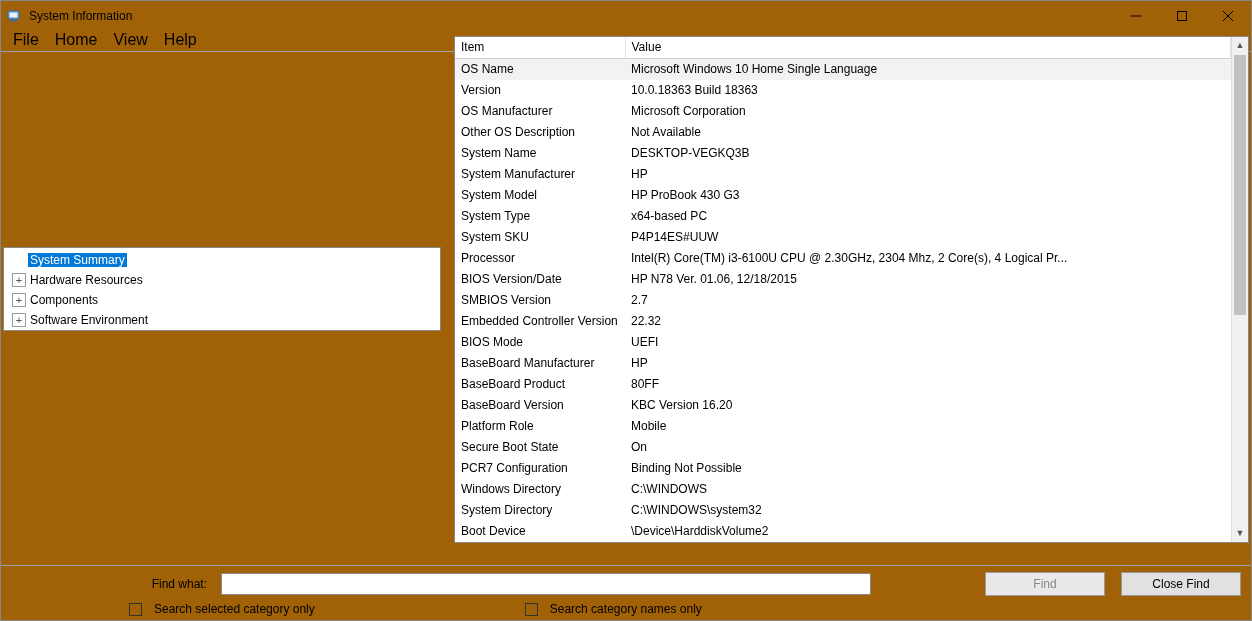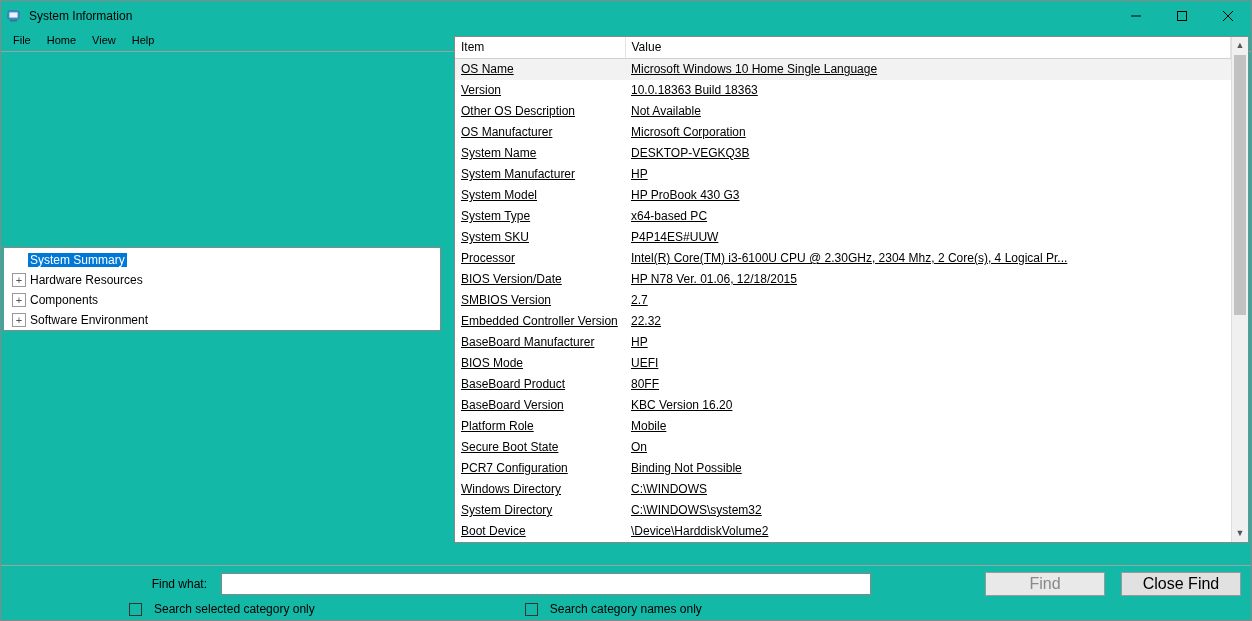--- a/index.html
+++ b/index.html
@@ -11,21 +11,21 @@
     color: #000;
     height: 100%;
     overflow: hidden;
   }
   .window {
     width: 1252px;
     height: 621px;
     border: 1px solid #888;
     display: flex;
     flex-direction: column;
-    background: #14b8a6;
+    background: #a16207;
   }
   
   .titlebar {
     height: 30px;
     display: flex;
     align-items: center;
     padding-left: 6px;
     font-size: 12px;
   }
   .titlebar .app-icon {
@@ -48,21 +48,21 @@
   .titlebar .win-btn svg { display:block; }
   
   .menubar {
     height: 20px;
     display: flex;
     align-items: center;
     padding: 0 4px 2px 4px;
   }
   .menubar .menu-item {
     padding: 2px 8px;
-    font-size: 11px;
+    font-size: 16px;
   }
   
   .content {
     flex: 1;
     display: flex;
     border-top: 1px solid #a0a0a0;
     min-height: 0;
     padding: 2px 2px 0 2px;
     gap: 2px;
     align-items: center;
@@ -128,21 +128,20 @@
     border-right: 1px solid #e4e4e4;
     height: 22px;
   }
   tbody td {
     font-size: 12px;
     padding: 2px 6px;
     height: 21px;
     white-space: nowrap;
     overflow: hidden;
     text-overflow: ellipsis;
-    text-decoration: underline;
   }
   tbody tr.sel td { background: #f2f2f2; }
   .col-item { width: 170px; }
   .col-value { }
 
   .vscroll {
     width: 17px;
     background: #f0f0f0;
     position: relative;
     border-left: 1px solid #ddd;
@@ -191,21 +190,21 @@
     font-size: 12px;
   }
   .search-row1 .btn {
     width: 120px;
     height: 24px;
     border: 1px solid #9a9a9a;
     background: #e1e1e1;
     display: inline-flex;
     align-items: center;
     justify-content: center;
-    font-size: 16px;
+    font-size: 12px;
     margin-left: 6px;
   }
   .search-row1 .btn.disabled {
     color: #888;
     background: #e9e9e9;
   }
   .search-row2 {
     display: flex;
     align-items: center;
     gap: 40px;
@@ -300,28 +299,28 @@
           <tbody id="table-body">
           <tr class="sel">
                 <td>OS Name</td>
                 <td>Microsoft Windows 10 Home Single Language</td>
               </tr>
               <tr>
                 <td>Version</td>
                 <td>10.0.18363 Build 18363</td>
               </tr>
               <tr>
+                <td>OS Manufacturer</td>
+                <td>Microsoft Corporation</td>
+              </tr>
+              <tr>
                 <td>Other OS Description </td>
                 <td>Not Available</td>
               </tr>
               <tr>
-                <td>OS Manufacturer</td>
-                <td>Microsoft Corporation</td>
-              </tr>
-              <tr>
                 <td>System Name</td>
                 <td>DESKTOP-VEGKQ3B</td>
               </tr>
               <tr>
                 <td>System Manufacturer</td>
                 <td>HP</td>
               </tr>
               <tr>
                 <td>System Model</td>
                 <td>HP ProBook 430 G3</td>
@@ -344,26 +343,26 @@
               </tr>
               <tr>
                 <td>SMBIOS Version</td>
                 <td>2.7</td>
               </tr>
               <tr>
                 <td>Embedded Controller Version</td>
                 <td>22.32</td>
               </tr>
               <tr>
+                <td>BIOS Mode</td>
+                <td>UEFI</td>
+              </tr>
+              <tr>
                 <td>BaseBoard Manufacturer</td>
                 <td>HP</td>
-              </tr>
-              <tr>
-                <td>BIOS Mode</td>
-                <td>UEFI</td>
               </tr>
               <tr>
                 <td>BaseBoard Product</td>
                 <td>80FF</td>
               </tr>
               <tr>
                 <td>BaseBoard Version</td>
                 <td>KBC Version 16.20</td>
               </tr>
               <tr>

